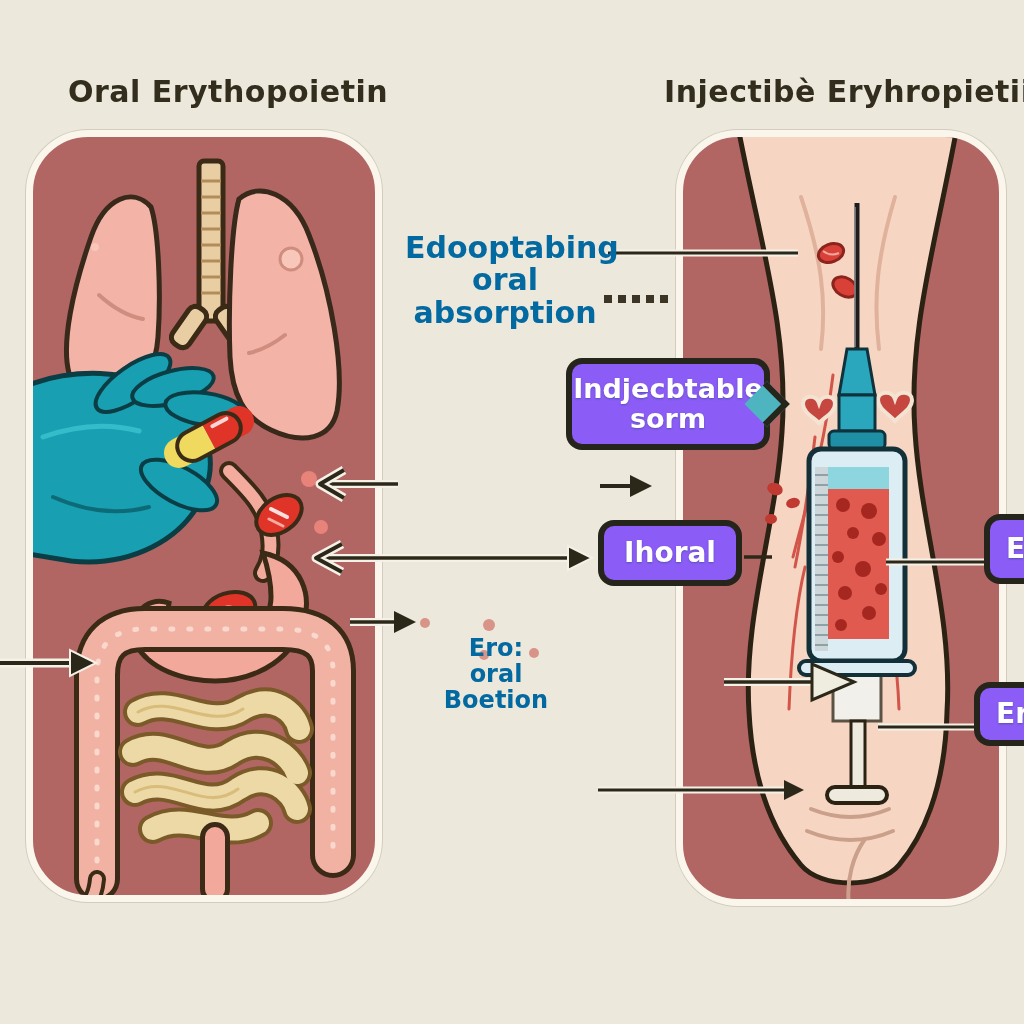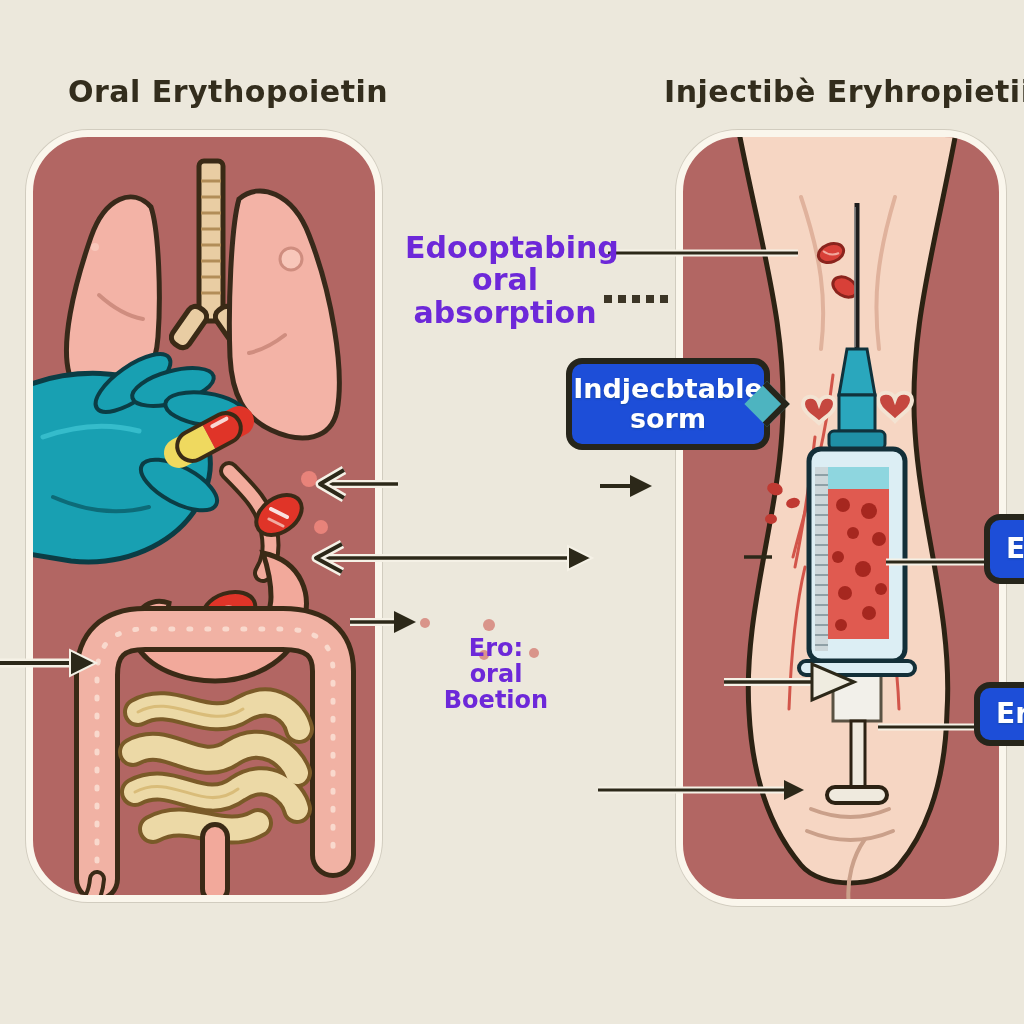--- a/index.html
+++ b/index.html
@@ -1,22 +1,22 @@
 <!DOCTYPE html>
 <html><head>
 <meta charset="utf-8">
 <style>
   html,body{margin:0;padding:0;width:1024px;height:1024px;overflow:hidden;}
   body{background:#ece8dc;font-family:"DejaVu Sans",sans-serif;}
   #canvas{position:relative;width:1024px;height:1024px;overflow:hidden;}
   .title{position:absolute;font-size:30px;font-weight:700;color:#332d1d;letter-spacing:.5px;white-space:nowrap;}
   .panel{position:absolute;background:#b26663;border:7px solid #faf6ec;border-radius:62px;box-sizing:border-box;overflow:hidden;z-index:1;box-shadow:0 0 0 1px rgba(60,50,30,.15);}
   .panel svg{position:absolute;left:0;top:0;}
-  .note{position:absolute;color:#6d28d9;font-weight:700;white-space:pre-line;line-height:1.08;z-index:20;}
-  .callout{position:absolute;background:#1d4ed8;border:6px solid #26251b;border-radius:16px;color:#fff;font-weight:700;display:flex;align-items:center;justify-content:center;text-align:center;white-space:pre-line;line-height:1.12;box-sizing:border-box;z-index:25;text-shadow:0 1px 2px rgba(0,60,70,.35);}
+  .note{position:absolute;color:#0369a1;font-weight:700;white-space:pre-line;line-height:1.08;z-index:20;}
+  .callout{position:absolute;background:#8b5cf6;border:6px solid #26251b;border-radius:16px;color:#fff;font-weight:700;display:flex;align-items:center;justify-content:center;text-align:center;white-space:pre-line;line-height:1.12;box-sizing:border-box;z-index:25;text-shadow:0 1px 2px rgba(0,60,70,.35);}
   .callout .point{position:absolute;right:-19px;top:50%;width:32px;height:32px;transform:translateY(-50%) rotate(45deg);background:#4db4c0;border-top:6px solid #26251b;border-right:6px solid #26251b;box-sizing:border-box;}
   .edge-box{justify-content:flex-start;padding-left:16px;}
   #overlay{position:absolute;left:0;top:0;z-index:10;pointer-events:none;}
 </style>
 </head>
 <body>
 
 <div id="canvas">
 
   <div class="title" style="left:68px;top:74px;">Oral Erythopoietin</div>
@@ -288,20 +288,23 @@
 absorption</div>
   <div class="note" style="left:406px;top:636px;width:180px;text-align:center;font-size:24px;">Ero:
 oral
 Boetion</div>
 
   <div class="callout" style="left:566px;top:358px;width:204px;height:92px;font-size:27px;">
     <span>Indjecbtable
 sorm</span>
     <span class="point"></span>
   </div>
+  <div class="callout" style="left:598px;top:520px;width:144px;height:66px;font-size:28px;">
+    <span>Ihoral</span>
+  </div>
   <div class="callout edge-box" style="left:984px;top:514px;width:90px;height:70px;font-size:28px;">
     <span>E</span>
   </div>
   <div class="callout edge-box" style="left:974px;top:682px;width:100px;height:64px;font-size:28px;">
     <span>Er</span>
   </div>
 
 </div>
 
 </body></html>

